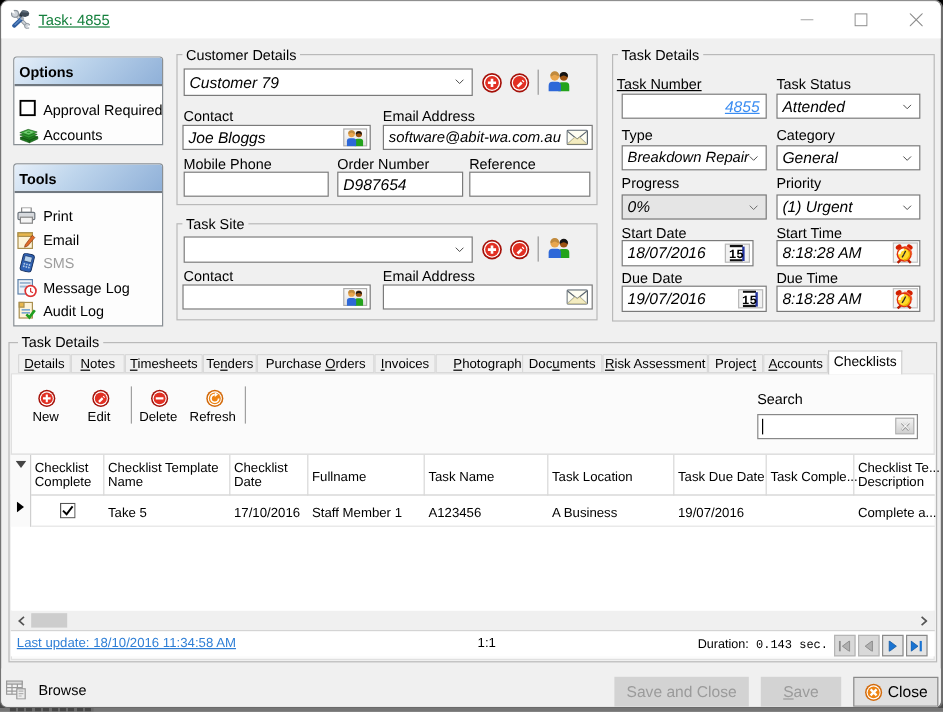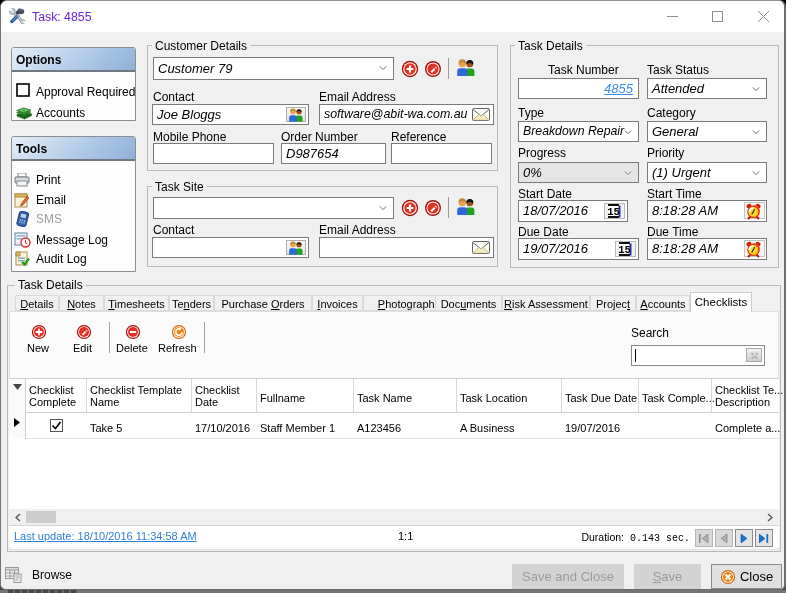--- a/index.html
+++ b/index.html
@@ -7,21 +7,21 @@
 body { background:#4a4a4a; font-family:"Liberation Sans",sans-serif; position:relative; }
 #win {
   position:absolute; left:0; top:0; width:786px; height:590px;
   background:#f0f0f0; border-top:1px solid #8f8f8f; border-left:1px solid #747474; border-right:2px solid #6f6f6f; border-bottom:1px solid #6a6a6a; border-radius:7px 7px 6px 6px;
   overflow:hidden;
 }
 #below { position:absolute; left:0; top:590px; width:786px; height:3px; background:#757575; }
 #below .marks { position:absolute; left:8px; top:0; width:70px; height:3px; background:repeating-linear-gradient(90deg,#464646 0 5px,#6a6a6a 5px 7px); }
 #corners { position:absolute; left:0; top:0; width:786px; height:20px; background:#000; }
 #titlebar { position:absolute; left:0; top:0; width:100%; height:31px; background:#ffffff; }
-#title-text { position:absolute; left:31px; top:9px; font-size:12.3px; color:#6d28d9; }
+#title-text { position:absolute; left:31px; top:9px; font-size:12.3px; color:#15803d;text-decoration:underline; }
 abs, .abs { position:absolute; }
 .lbl { position:absolute; font-size:12px; color:#000; white-space:nowrap; }
 .tb { position:absolute; background:#fff; border:1px solid #7a7a7a; font-size:13px; color:#000; }
 .tb span { position:absolute; left:4px; top:2px; white-space:nowrap;font-style:italic; }
 .grp { position:absolute; border:1px solid #b9b9b9; }
 .grplbl { position:absolute; font-size:12px; background:#f0f0f0; padding:0 3px; white-space:nowrap; }
 .chev { position:absolute; right:6px; top:6px; width:8px; height:8px; }
 .panel { position:absolute; left:10px; width:125px; background:#fdfdfd; border:1px solid #898f94; border-radius:3px 3px 0 0; }
 .panel-hd { position:absolute; left:0; top:0; width:100%; height:24px;
   background:linear-gradient(135deg,#e6eff9 0%,#bed5ec 40%,#8fb0d8 100%);
@@ -255,21 +255,21 @@
         <rect x="0.5" y="0.5" width="17" height="12" rx="1" fill="#fdfdf2" stroke="#5b6670"></rect>
         <path d="M1 1.5 L9 8 L17 1.5" fill="none" stroke="#5b6670"></path>
         <path d="M1.5 11.5 L7 6.5 M16.5 11.5 L11 6.5" stroke="#9aa3aa" fill="none"></path>
         <path d="M1 12 L7 6.5 L9 8 L11 6.5 L17 12 Z" fill="#f3ecc0" stroke="#c9bd82" stroke-width="0.5"></path>
       </svg>
   </div>
 
   <div class="grp" style="left:509px;top:44px;width:269px;height:223px;"></div>
   <div class="grplbl" style="left:514px;top:38px;">Task Details</div>
 
-  <div class="lbl" style="left:547px;top:62px;">Task Number</div>
+  <div class="lbl" style="left:513px;top:62px;text-decoration:underline;">Task Number</div>
   <div class="lbl" style="left:646px;top:62px;">Task Status</div>
   <div class="tb" style="left:517px;top:77px;width:121px;height:21px;">
       <span style="left:auto;right:5px;color:#3b8df2;text-decoration:underline;">4855</span>
     </div>
   <div class="tb" style="left:646px;top:77px;width:120px;height:21px;">
       <span>Attended</span>
     <svg class="chev" width="10" height="6" viewBox="0 0 10 6">
         <path d="M1 1 L5 5 L9 1" stroke="#444" fill="none"></path>
       </svg>
   </div>

